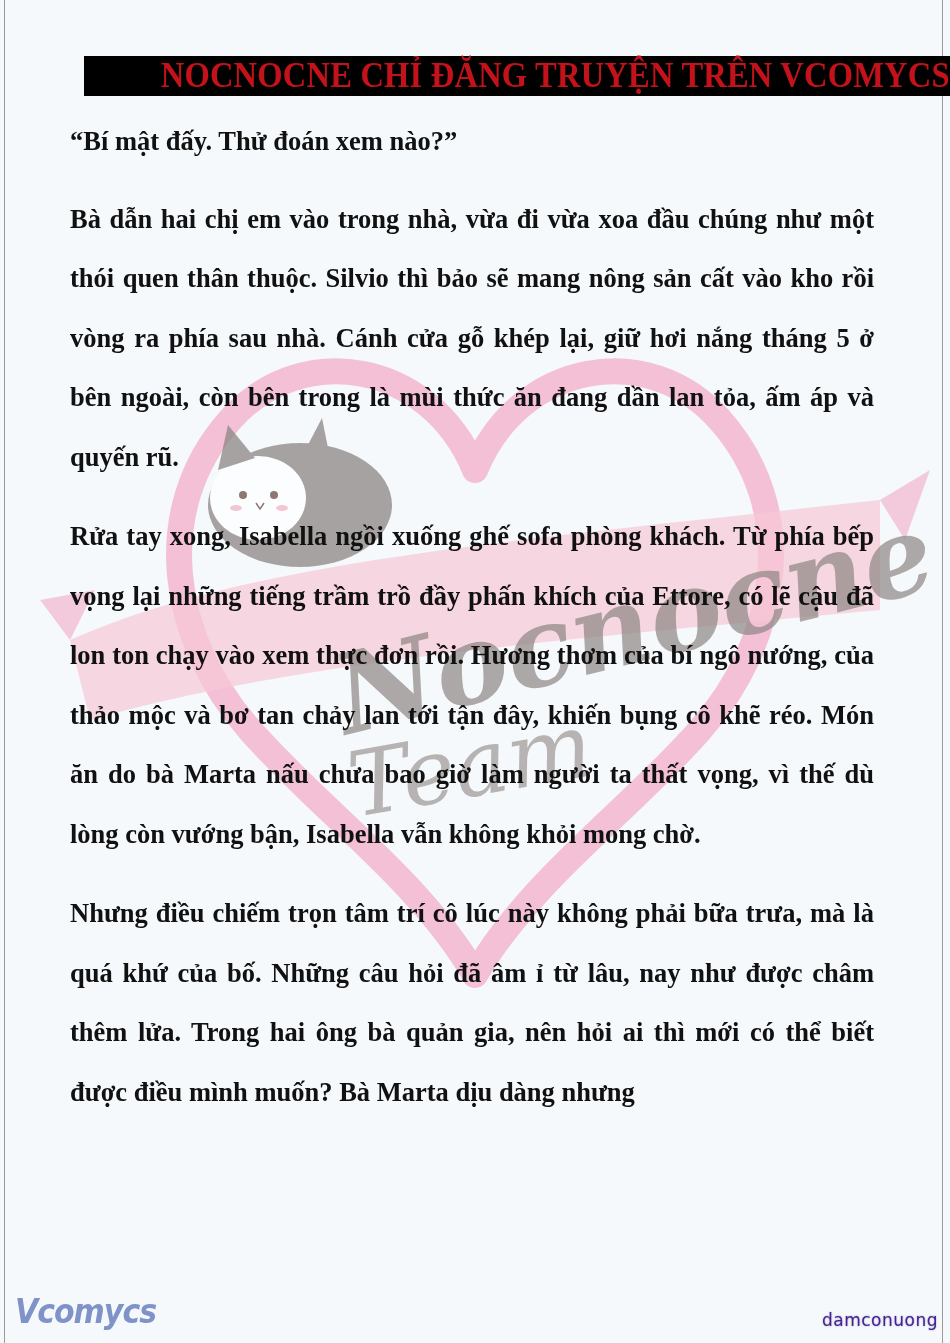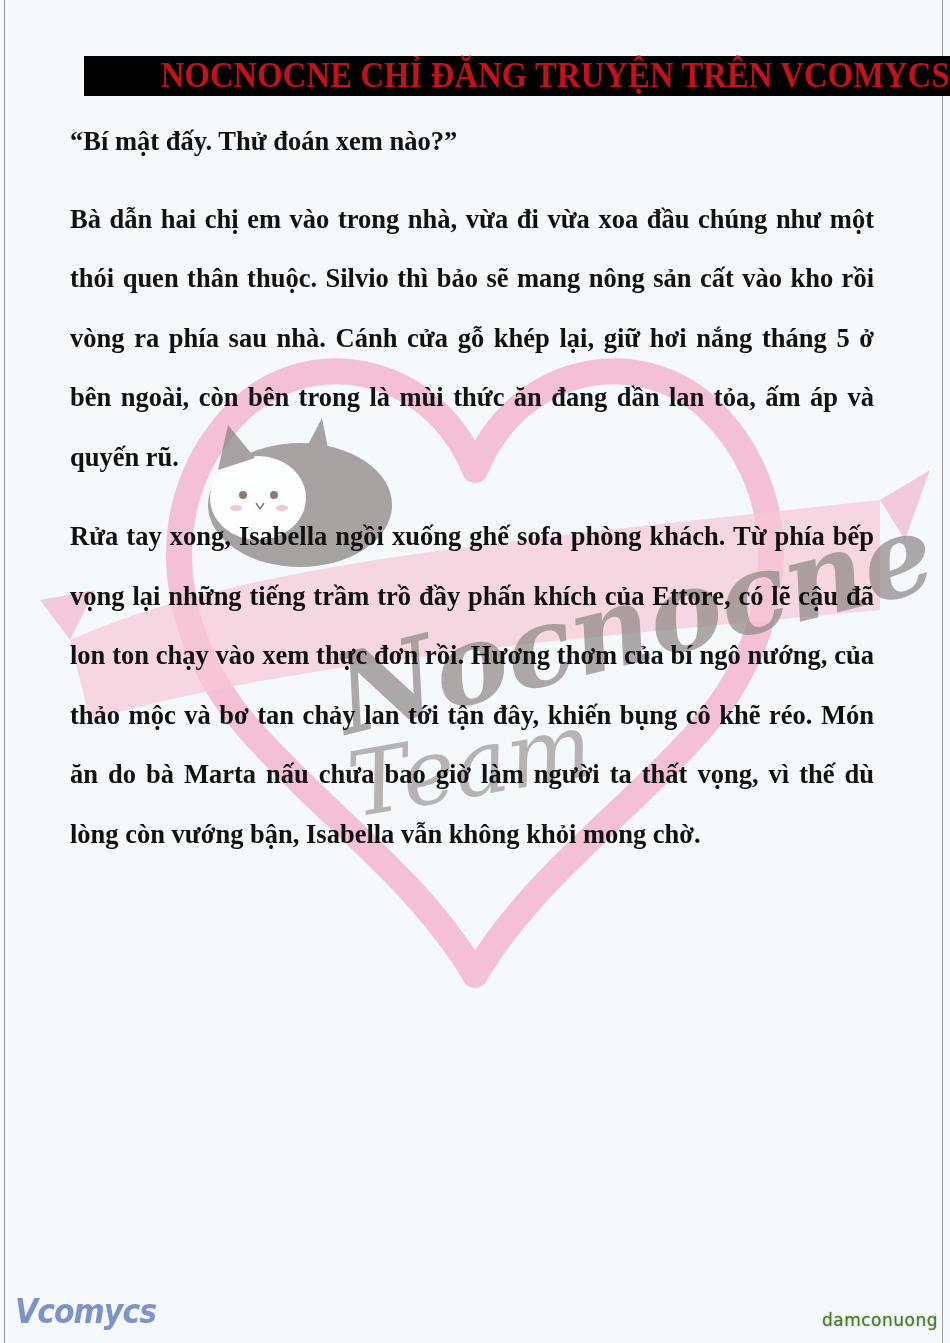--- a/index.html
+++ b/index.html
@@ -87,21 +87,21 @@
       letter-spacing: -1px;
       transform: scaleY(1.15);
     }
     .logo-site {
       position: absolute;
       right: 12px;
       top: 1310px;
       z-index: 2;
       font-family: "DejaVu Sans", sans-serif;
       font-size: 17px;
-      color: #4d7c0f;
+      color: #4c1d95;
       text-shadow: 0 0 2px #a9b4c8, 0 0 1px #a9b4c8;
       letter-spacing: 0.5px;
     }
   </style>
 </head>
 <body>
 
 <div class="page"></div>
 
 <svg class="watermark" viewBox="0 0 950 1343" xmlns="http://www.w3.org/2000/svg">
@@ -135,16 +135,17 @@
 </svg>
 
 <div class="banner">
   <span class="banner-text">NOCNOCNE CHỈ ĐĂNG TRUYỆN TRÊN VCOMYCS</span>
 </div>
 
 <div class="content">
   <p class="first">“Bí mật đấy. Thử đoán xem nào?”</p>
   <p>Bà dẫn hai chị em vào trong nhà, vừa đi vừa xoa đầu chúng như một thói quen thân thuộc. Silvio thì bảo sẽ mang nông sản cất vào kho rồi vòng ra phía sau nhà. Cánh cửa gỗ khép lại, giữ hơi nắng tháng 5 ở bên ngoài, còn bên trong là mùi thức ăn đang dần lan tỏa, ấm áp và quyến rũ.</p>
   <p>Rửa tay xong, Isabella ngồi xuống ghế sofa phòng khách. Từ phía bếp vọng lại những tiếng trầm trồ đầy phấn khích của Ettore, có lẽ cậu đã lon ton chạy vào xem thực đơn rồi. Hương thơm của bí ngô nướng, của thảo mộc và bơ tan chảy lan tới tận đây, khiến bụng cô khẽ réo. Món ăn do bà Marta nấu chưa bao giờ làm người ta thất vọng, vì thế dù lòng còn vướng bận, Isabella vẫn không khỏi mong chờ.</p>
+  <p>Nhưng điều chiếm trọn tâm trí cô lúc này không phải bữa trưa, mà là quá khứ của bố. Những câu hỏi đã âm ỉ từ lâu, nay như được châm thêm lửa. Trong hai ông bà quản gia, nên hỏi ai thì mới có thể biết được điều mình muốn? Bà Marta dịu dàng nhưng</p>
 </div>
 
 <div class="logo-vcomycs">Vcomycs</div>
 <div class="logo-site">damconuong</div>
 
 </body></html>

